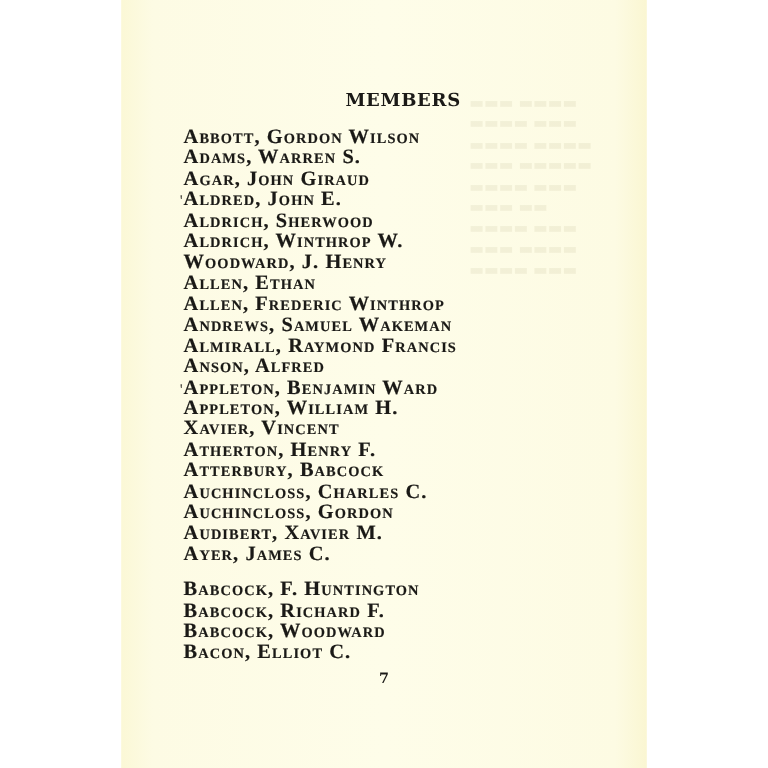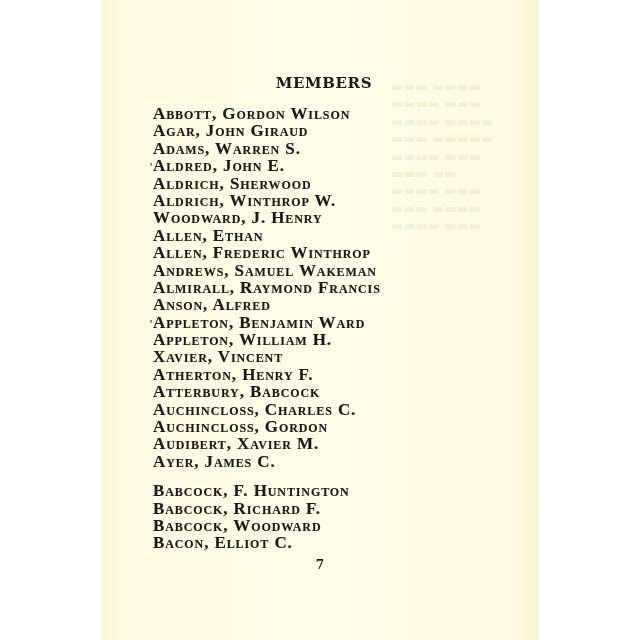--- a/index.html
+++ b/index.html
@@ -43,21 +43,21 @@
       top: 74px;
       text-align: center;
       font-family: "DejaVu Serif", serif;
       font-weight: bold;
       font-size: 15px;
       letter-spacing: 0.6px;
       color: #1b1a17;
       padding-left: 0px;
       box-sizing: border-box;
     }
-    .title span { position: relative; left: 4px; margin-top: 34px; }
+    .title span { position: relative; left: 16px; margin-top: 34px; }
     .list {
       position: absolute;
       left: 52px;
       top: 105px;
       margin: 0;
       padding: 0;
       list-style: none;
       font-family: "Liberation Serif", serif;
       color: #1a1916;
     }
@@ -110,22 +110,22 @@
         <div>▬▬▬ ▬▬▬▬</div>
       <div>▬▬▬▬ ▬▬▬</div>
     </div>
 
     <div class="title">
       <span>MEMBERS</span>
     </div>
 
     <ul class="list">
       <li>Abbott, Gordon Wilson</li>
+      <li>Adams, Warren S.</li>
       <li>Agar, John Giraud</li>
-      <li>Adams, Warren S.</li>
       <li><span class="mark">'</span><span>Aldred, John E.</span></li>
       <li>Aldrich, Sherwood</li>
       <li>Aldrich, Winthrop W.</li>
       <li>Woodward, J. Henry</li>
       <li>Allen, Ethan</li>
       <li>Allen, Frederic Winthrop</li>
       <li>Andrews, Samuel Wakeman</li>
       <li>Almirall, Raymond Francis</li>
       <li>Anson, Alfred</li>
       <li><span class="mark">'</span><span>Appleton, Benjamin Ward</span></li>

